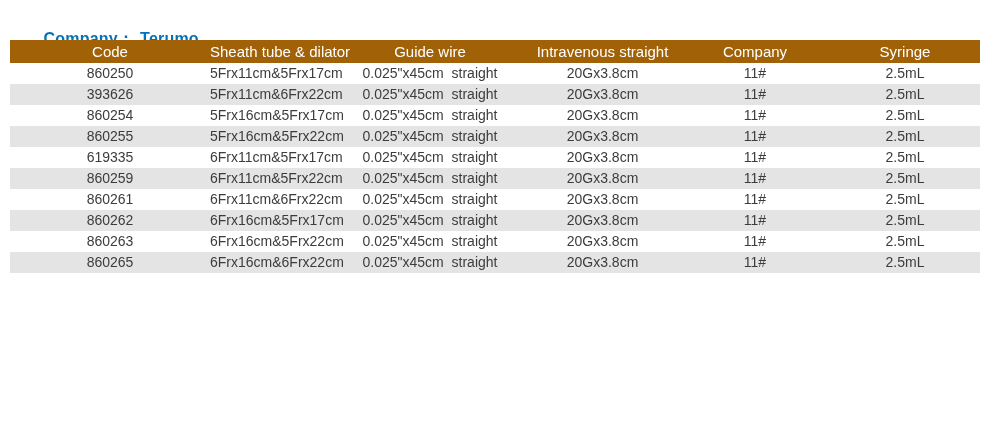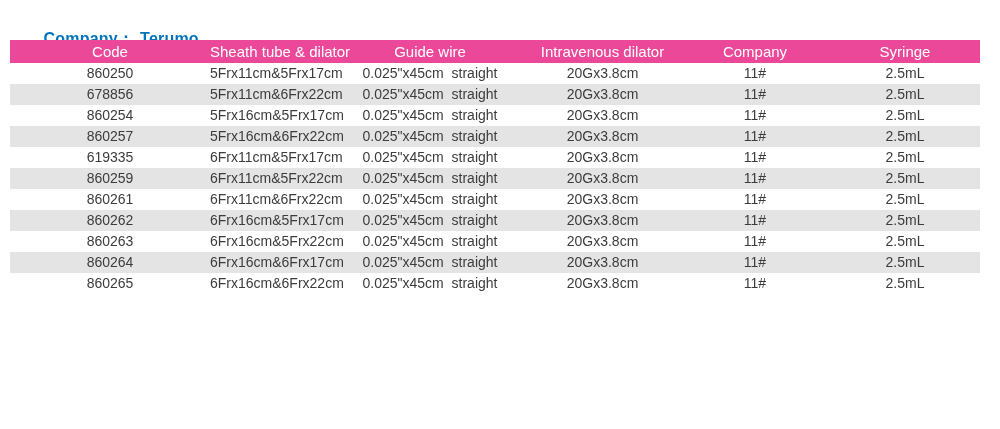--- a/index.html
+++ b/index.html
@@ -23,21 +23,21 @@
   .title .company-name { margin-left: 6px; }
 
   table.product-table {
     position: absolute;
     left: 10px; top: 40px;
     width: 970px;
     border-collapse: collapse;
     table-layout: fixed;
   }
   table.product-table th {
-    background: #ec4899;
+    background: #a16207;
     color: #ffffff;
     font-weight: normal;
     font-size: 15px;
     height: 23px;
     text-align: center;
     padding: 0;
     white-space: pre;
     overflow: visible;
   }
   table.product-table td {
@@ -76,53 +76,53 @@
         <col class="c3">
         <col class="c4">
         <col class="c5">
         <col class="c6">
     </colgroup>
     <thead>
       <tr>
         <th>Code</th>
         <th>Sheath tube &amp; dilator</th>
         <th>Guide wire</th>
-        <th>Intravenous dilator</th>
+        <th>Intravenous straight</th>
         <th>Company</th>
         <th>Syringe</th>
       </tr>
     </thead>
     <tbody>
         <tr>
           <td>860250</td>
           <td>5Frx11cm&amp;5Frx17cm</td>
           <td>0.025"x45cm  straight</td>
           <td>20Gx3.8cm</td>
           <td>11#</td>
           <td>2.5mL</td>
         </tr>
         <tr>
-          <td>678856</td>
+          <td>393626</td>
           <td>5Frx11cm&amp;6Frx22cm</td>
           <td>0.025"x45cm  straight</td>
           <td>20Gx3.8cm</td>
           <td>11#</td>
           <td>2.5mL</td>
         </tr>
         <tr>
           <td>860254</td>
           <td>5Frx16cm&amp;5Frx17cm</td>
           <td>0.025"x45cm  straight</td>
           <td>20Gx3.8cm</td>
           <td>11#</td>
           <td>2.5mL</td>
         </tr>
         <tr>
-          <td>860257</td>
-          <td>5Frx16cm&amp;6Frx22cm</td>
+          <td>860255</td>
+          <td>5Frx16cm&amp;5Frx22cm</td>
           <td>0.025"x45cm  straight</td>
           <td>20Gx3.8cm</td>
           <td>11#</td>
           <td>2.5mL</td>
         </tr>
         <tr>
           <td>619335</td>
           <td>6Frx11cm&amp;5Frx17cm</td>
           <td>0.025"x45cm  straight</td>
           <td>20Gx3.8cm</td>
@@ -155,28 +155,20 @@
         </tr>
         <tr>
           <td>860263</td>
           <td>6Frx16cm&amp;5Frx22cm</td>
           <td>0.025"x45cm  straight</td>
           <td>20Gx3.8cm</td>
           <td>11#</td>
           <td>2.5mL</td>
         </tr>
         <tr>
-          <td>860264</td>
-          <td>6Frx16cm&amp;6Frx17cm</td>
-          <td>0.025"x45cm  straight</td>
-          <td>20Gx3.8cm</td>
-          <td>11#</td>
-          <td>2.5mL</td>
-        </tr>
-        <tr>
           <td>860265</td>
           <td>6Frx16cm&amp;6Frx22cm</td>
           <td>0.025"x45cm  straight</td>
           <td>20Gx3.8cm</td>
           <td>11#</td>
           <td>2.5mL</td>
         </tr>
       </tbody>
   </table>
 

